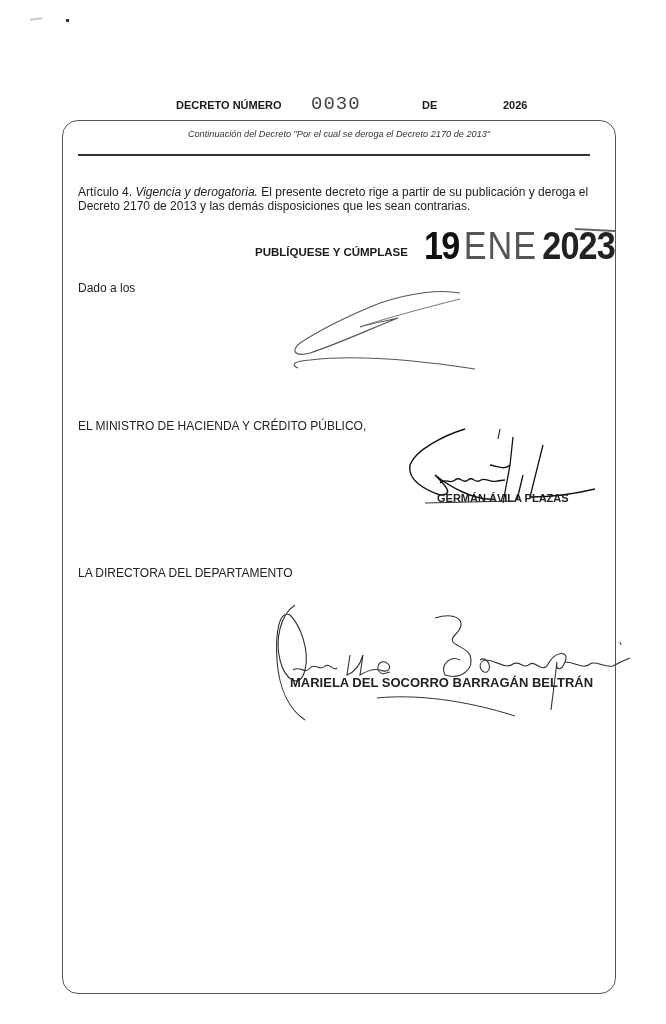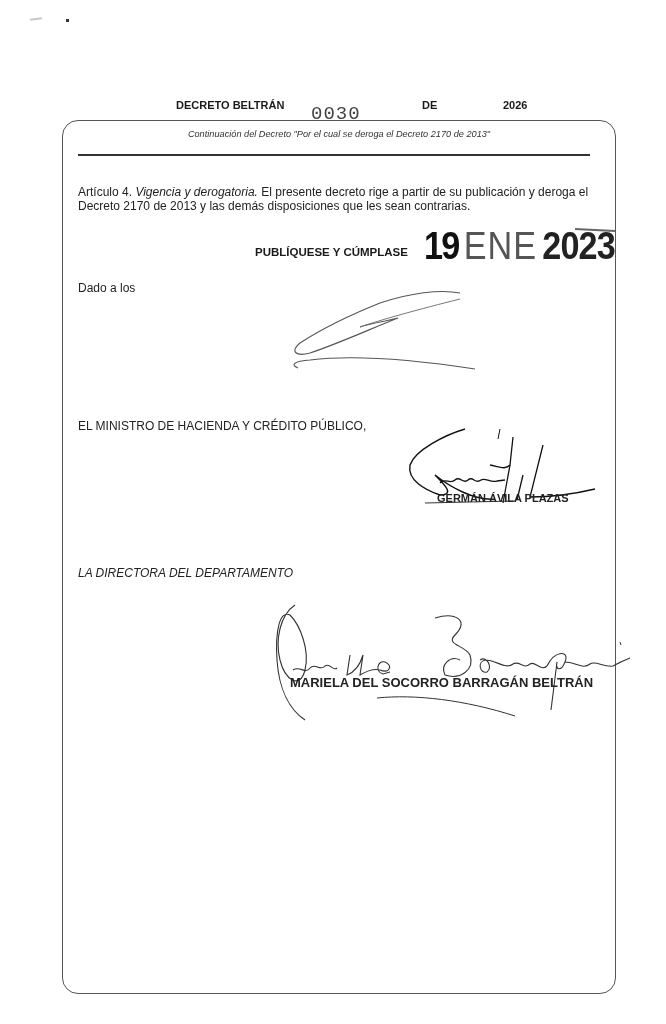--- a/index.html
+++ b/index.html
@@ -3,51 +3,51 @@
 <meta charset="utf-8">
 <style>
   html, body { margin: 0; padding: 0; background: #ffffff; }
   body { width: 666px; height: 1024px; position: relative; overflow: hidden;
          font-family: "Liberation Sans", "DejaVu Sans", sans-serif; color: #1a1a1a; }
   .abs { position: absolute; }
   .scan-mark-1 { left: 30px; top: 18px; width: 12px; height: 2px; background: #c8c8c8; transform: rotate(-8deg); }
   .scan-mark-2 { left: 66px; top: 19px; width: 3px; height: 3px; background: #333; }
   .h-title { left: 176px; top: 99px; }
   .h-number { left: 311px; top: 93px; font-family: "Liberation Mono", "DejaVu Sans Mono", monospace;
-              font-weight: normal; font-size: 19px; letter-spacing: 1px; color: #444; margin-top: 10px; }
+              font-weight: normal; font-size: 19px; letter-spacing: 1px; color: #444; }
   .h-de { left: 382px; top: 99px; }
   .h-year { left: 468px; top: 99px; }
   .frame { left: 62px; top: 120px; width: 554px; height: 874px; border: 1.4px solid #555;
            border-radius: 16px; box-sizing: border-box; }
   .continuation { left: 62px; top: 129px; width: 554px; text-align: center; font-size: 9.2px;
                   font-style: italic; color: #333; }
   .rule { left: 78px; top: 154px; width: 512px; height: 2px; background: #333; }
   .article { left: 78px; top: 185px; width: 540px; font-size: 12px; line-height: 14px; color: #222; }
   .article b { font-weight: normal; }
   .publiquese { left: 255px; top: 246px; font-size: 11.5px; font-weight: bold; text-align: center; }
   .stamp { left: 424px; top: 226px; font-size: 38px; line-height: 40px; white-space: nowrap;
            transform: scaleX(0.9); transform-origin: left top; }
   .stamp-day { font-weight: bold; color: #111; letter-spacing: -2px; }
   .stamp-month { color: #555; font-weight: normal; margin-left: 6px; letter-spacing: 1px; }
   .stamp-year { color: #222; font-weight: bold; margin-left: 6px; letter-spacing: -1px; }
   .stamp-bar { left: 575px; top: 229px; width: 40px; height: 2px; background: #666; transform: rotate(3deg); }
   .dado { left: 78px; top: 281px; font-size: 12px; color: #222; }
   .min-title { left: 78px; top: 419px; font-size: 12px; color: #222; }
   .min-name { left: 437px; top: 492px; font-size: 11px; font-weight: bold; color: #222; }
-  .dir-title { left: 78px; top: 567px; font-size: 12px; line-height: 13px; color: #222; font-style: italic; }
+  .dir-title { left: 78px; top: 567px; font-size: 12px; line-height: 13px; color: #222; }
   .dir-name { left: 290px; top: 675px; font-size: 13px; font-weight: bold; color: #222; }
   svg.sig { position: absolute; overflow: visible; }
 </style>
 </head>
 <body>
 
 <div class="abs scan-mark-1"></div>
 <div class="abs scan-mark-2"></div>
 
-<div class="abs h-title" style="font-size:11px;font-weight:bold;">DECRETO BELTRÁN</div>
+<div class="abs h-title" style="font-size:11px;font-weight:bold;">DECRETO NÚMERO</div>
 <div class="abs h-number">0030</div>
 <div class="abs h-de" style="font-size:11px;font-weight:bold;padding-left:40px;">DE</div>
 <div class="abs h-year" style="font-size:11px;font-weight:bold;margin-left:35px;">2026</div>
 
 <div class="abs frame"></div>
 
 <div class="abs continuation">Continuación del Decreto "Por el cual se deroga el Decreto 2170 de 2013"</div>
 <div class="abs rule"></div>
 
 <div class="abs article">

